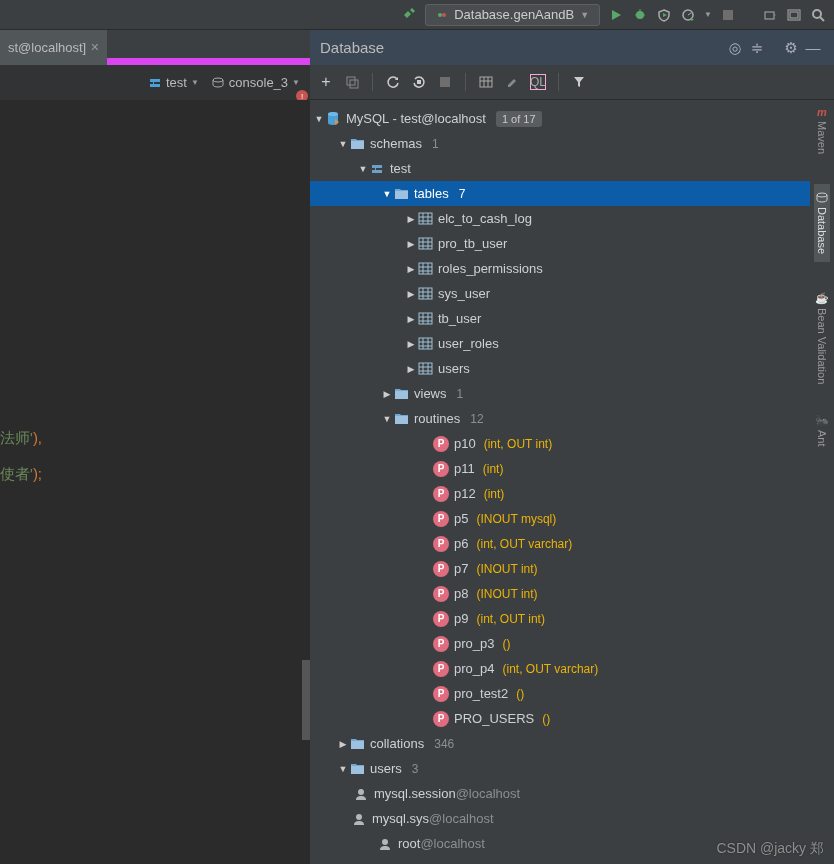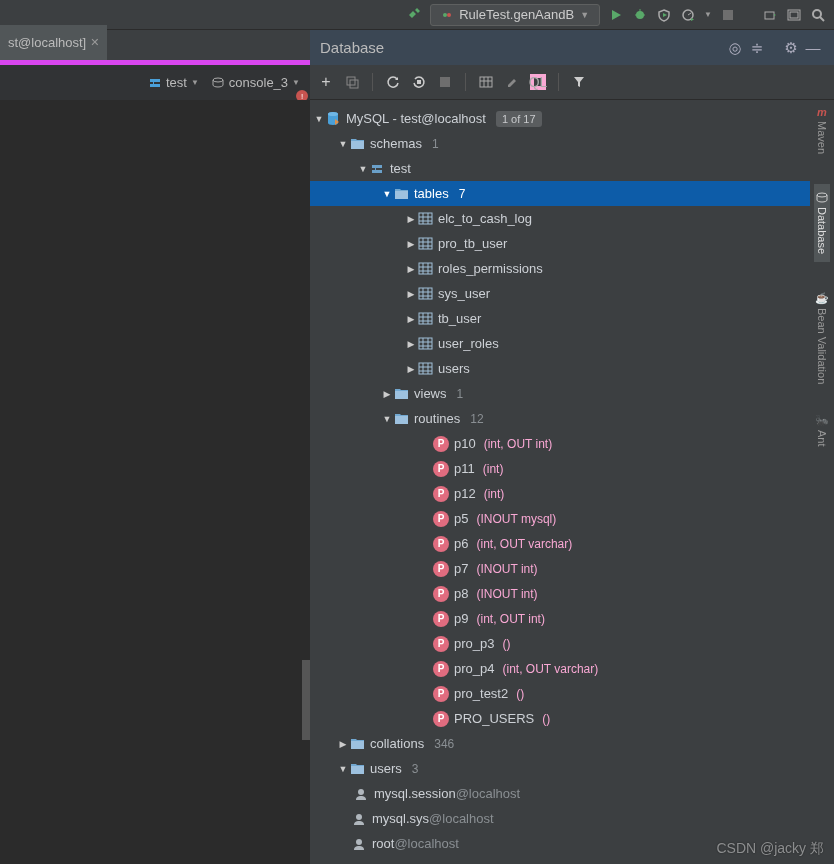--- a/index.html
+++ b/index.html
@@ -3,21 +3,21 @@
 <meta charset="utf-8">
 <style>
 * { margin:0; padding:0; box-sizing:border-box; font-family: -apple-system, "Segoe UI", sans-serif; }
 body { background:#2b2b2b; color:#bbb; width:834px; height:864px; overflow:hidden; position:relative; font-size:13px; }
 .topbar { height:30px; background:#3c3f41; display:flex; align-items:center; gap:8px; padding:0 8px; border-bottom:1px solid #2b2b2b; }
 .spacer { flex:1; }
 .runcfg { height:22px; background:#4a4d4f; border:1px solid #5e6060; border-radius:3px; display:flex; align-items:center; padding:0 10px; gap:6px; color:#ccc; cursor:pointer;}
 .runcfg .arrow { font-size:9px; color:#999;}
 .ico { width:16px; height:16px; display:inline-flex; align-items:center; justify-content:center; cursor:pointer; }
 .row2 { height:35px; display:flex; }
-.row2 .left { width:310px; background:#3c3f41; display:flex; align-items:flex-end; border-bottom:5px solid #d946ef; }
+.row2 .left { width:310px; background:#3c3f41; display:flex; align-items:flex-start; border-bottom:7px solid #d946ef; }
 .tab { height:35px; display:flex; align-items:center; padding:0 8px; color:#bbb; background:#515658; gap:4px;}
 .tab .close{ color:#999; font-size:11px; cursor:pointer;}
 .row2 .right { flex:1; background:#3b4754; display:flex; align-items:center; padding:0 10px; color:#bbb; font-size:15px;}
 .row2 .right .ttl{ flex:1; }
 .row2 .right .ic{ width:22px; text-align:center; cursor:pointer; color:#aab;}
 .row3 { height:35px; display:flex; }
 .row3 .left { width:310px; background:#313335; display:flex; align-items:center; justify-content:flex-end; padding:0 10px; gap:12px; position:relative;}
 .row3 .right { flex:1; background:#3c3f41; display:flex; align-items:center; padding:0 8px; gap:10px; border-bottom:1px solid #2b2b2b;}
 .row3 .right .sep{ width:1px; height:18px; background:#555; margin:0 2px;}
 .dd { display:flex; align-items:center; gap:4px; color:#bbb; cursor:pointer;}
@@ -33,21 +33,21 @@
 .tree { padding:6px 0; }
 .node { display:flex; align-items:center; height:25px; cursor:pointer; white-space:nowrap;}
 .node .tri { width:10px; font-size:9px; color:#ccc; display:inline-block; text-align:center;}
 .node .icon { width:18px; display:inline-flex; align-items:center; justify-content:center; margin-right:4px;}
 .node .lbl { color:#cdd1d6; }
 .node .badge { margin-left:10px; color:#8a8f93; font-size:12px;}
 .node .pill { margin-left:10px; background:#5a5d5f; color:#c8cacc; padding:0 6px; border-radius:3px; font-size:11px; height:16px; display:inline-flex; align-items:center;}
 .node.sel { background:#0d5ca8; }
 .node.sel .lbl,.node.sel .badge,.node.sel .tri{ color:#fff;}
 .p-icon{ width:16px; height:16px; border-radius:50%; background:#e06c7f; color:#fff; font-size:10px; font-weight:bold; display:inline-flex; align-items:center; justify-content:center;}
-.sig{ color:#f9a8d4; margin-left:8px; font-size:12px;}
+.sig{ color:#eab308; margin-left:8px; font-size:12px;}
 .u-icon{ width:16px; height:16px; display:inline-flex; align-items:center; justify-content:center;}
 .editor-code{ position:absolute; top:320px; left:0; font-family:"JetBrains Mono",monospace; font-size:15px; line-height:36px;}
 .editor-code .str{ color:#6a8759;}
 .editor-code .punc{ color:#cc7832;}
 .editor-scroll{ position:absolute; left:302px; top:560px; width:8px; height:80px; background:#565656;}
 .watermark{ position:absolute; right:10px; bottom:6px; color:#dcdcdc; opacity:.5; font-size:14px; text-shadow:0 0 2px #000;}
 </style>
 </head>
 <body>
 
@@ -56,21 +56,21 @@
   <span class="ico">
     <svg width="16" height="16" viewBox="0 0 16 16">
         <path fill="#59a869" d="M3 8l4-4 3 3-4 4-3-3zM9 3l2-2 3 3-2 2-3-3z"></path>
       </svg>
   </span>
   <div class="runcfg">
     <svg width="12" height="12" viewBox="0 0 12 12">
         <circle cx="4" cy="6" r="2" fill="#59a869"></circle>
         <circle cx="8" cy="6" r="2" fill="#c75450"></circle>
       </svg>
-    <span>RuleTest.genAandB</span>
+    <span>Database.genAandB</span>
     <span class="arrow">▼</span>
   </div>
   <span class="ico">
       <svg width="14" height="14" viewBox="0 0 14 14">
         <path fill="#59a869" d="M3 2l9 5-9 5z"></path>
       </svg>
     </span>
   <span class="ico">
       <svg width="14" height="14" viewBox="0 0 14 14">
         <circle cx="7" cy="7" r="4" fill="#59a869"></circle>
@@ -189,32 +189,36 @@
           <line x1="1" y1="5" x2="13" y2="5" stroke="#aaa"></line>
           <line x1="5" y1="1" x2="5" y2="11" stroke="#aaa"></line>
           <line x1="9" y1="1" x2="9" y2="11" stroke="#aaa"></line>
         </svg>
       </span>
     <span class="ico">
         <svg width="13" height="13" viewBox="0 0 13 13">
           <path fill="#888" d="M2 9l6-6 2 2-6 6H2z"></path>
         </svg>
       </span>
-    <span class="ico" style="border:4px solid #f9a8d4;font-size:14px;padding:1px 2px;color:#aaa">QL</span>
+    <span class="ico" style="border:1px solid #f9a8d4;font-size:12px;padding:1px 2px;color:#aaa">QL</span>
     <span class="sep"></span>
     <span class="ico">
         <svg width="12" height="12" viewBox="0 0 12 12">
           <path fill="#ccc" d="M1 1h10L7 6v5l-2-1V6z"></path>
         </svg>
       </span>
   </div>
 </div>
 
 <div class="columns">
   <div class="editor">
+    <div class="editor-code">
+      <div><span class="str">法师'</span><span class="punc">),</span></div>
+      <div><span class="str">使者'</span><span class="punc">);</span></div>
+    </div>
     <div class="editor-scroll"></div>
   </div>
 
   <div class="db">
     <div class="tree" id="tree">
         <div class="node " style="padding-left:4px">
     <span class="tri">▼</span>
     <span class="icon">
             <svg width="16" height="16" viewBox="0 0 16 16">
               <path fill="#4aa0d9" d="M3 3c0-1 2-2 5-2s5 1 5 2v9c0 1-2 2-5 2s-5-1-5-2z"></path>
@@ -508,21 +512,21 @@
             <span class="u-icon">
               <svg width="14" height="14" viewBox="0 0 14 14">
                 <circle cx="7" cy="5" r="3" fill="#b0b7bd"></circle>
                 <path fill="#b0b7bd" d="M2 13c0-3 2-4 5-4s5 1 5 4z"></path>
               </svg>
             </span>
           </span>
     <span class="lbl">mysql.sys</span>
           <span style="color:#8a8f93">@localhost</span>
   </div>
-        <div class="node " style="padding-left:30px">
+        <div class="node " style="padding-left:56px">
     <span class="tri"></span>
     <span class="icon">
             <span class="u-icon">
               <svg width="14" height="14" viewBox="0 0 14 14">
                 <circle cx="7" cy="5" r="3" fill="#b0b7bd"></circle>
                 <path fill="#b0b7bd" d="M2 13c0-3 2-4 5-4s5 1 5 4z"></path>
               </svg>
             </span>
           </span>
     <span class="lbl">root</span>

